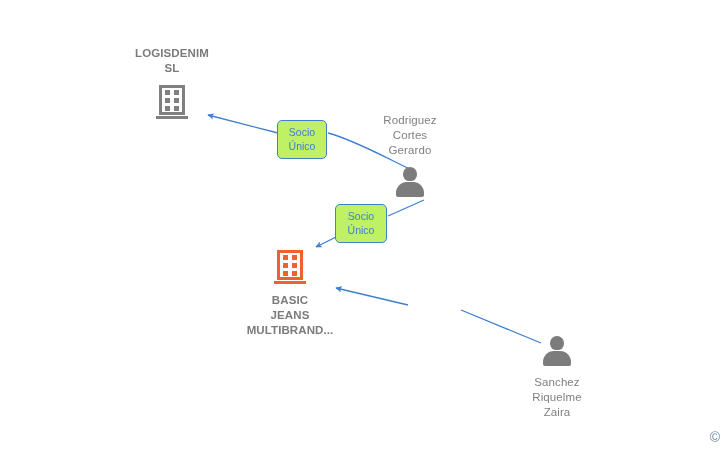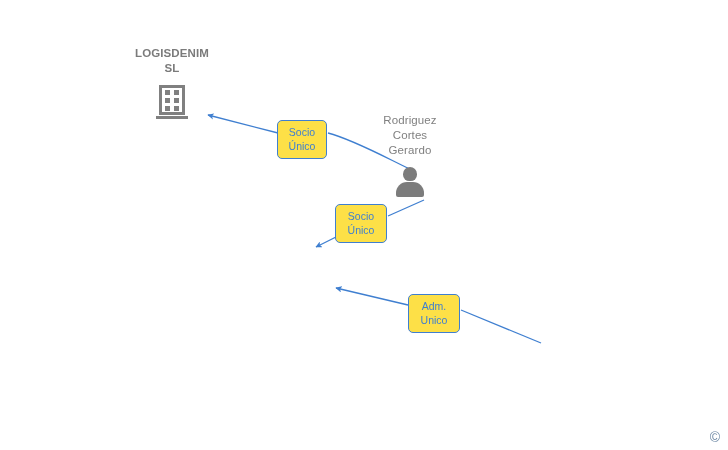--- a/index.html
+++ b/index.html
@@ -105,21 +105,21 @@
     height: 15px;
     background: #7c7c7c;
     border-radius: 11px 11px 2px 2px;
   }
 
   
   .badge {
     position: absolute;
     border: 1.5px solid #3f7fd0;
     border-radius: 5px;
-    background: #fde047;
+    background: #bef264;
     color: #3f7fd0;
     font-size: 10.5px;
     line-height: 14px;
     padding: 4px 7px 5px 7px;
     text-align: center;
     white-space: pre-line;
     box-sizing: border-box;
   }
 
   
@@ -182,38 +182,60 @@
       <div class="base"></div>
       <div class="win" style="left:9px;  top:5px;"></div>
       <div class="win" style="left:18px; top:5px;"></div>
       <div class="win" style="left:9px;  top:13px;"></div>
       <div class="win" style="left:18px; top:13px;"></div>
       <div class="win" style="left:9px;  top:21px;"></div>
       <div class="win" style="left:18px; top:21px;"></div>
     </div>
   </div>
 
+  <div class="node" style="left:226px; top:250px; width:128px;">
+    <div class="bldg" style="--c:#f2602b;">
+      <div class="body"></div>
+      <div class="base"></div>
+      <div class="win" style="left:9px;  top:5px;"></div>
+      <div class="win" style="left:18px; top:5px;"></div>
+      <div class="win" style="left:9px;  top:13px;"></div>
+      <div class="win" style="left:18px; top:13px;"></div>
+      <div class="win" style="left:9px;  top:21px;"></div>
+      <div class="win" style="left:18px; top:21px;"></div>
+    </div>
+    <div class="node-label company" style="margin-top:9px;">BASIC
+JEANS
+MULTIBRAND...</div>
+  </div>
 
   <div class="node" style="left:354px; top:113px; width:112px;">
     <div class="node-label person">Rodriguez
 Cortes
 Gerardo</div>
     <div class="person-ico" style="margin-top:9px;">
       <div class="head"></div>
       <div class="torso"></div>
     </div>
   </div>
 
+  <div class="node" style="left:501px; top:336px; width:112px;">
+    <div class="person-ico">
+      <div class="head"></div>
+      <div class="torso"></div>
+    </div>
+    <div class="node-label person" style="margin-top:9px;">Sanchez
+Riquelme
+Zaira</div>
+    </div>
 
   <div class="badge" style="left:277px; top:120px; width:50px;">Socio
 Único</div>
 
   <div class="badge" style="left:335px; top:204px; width:52px;">Socio
 Único</div>
 
-  <div class="badge" style="left:408px; top:294px; width:52px;">Adm.
-Unico</div>
 
   <div id="watermark">
     <span class="copy">©</span>
   </div>
 
 </div>
 
 </body></html>

